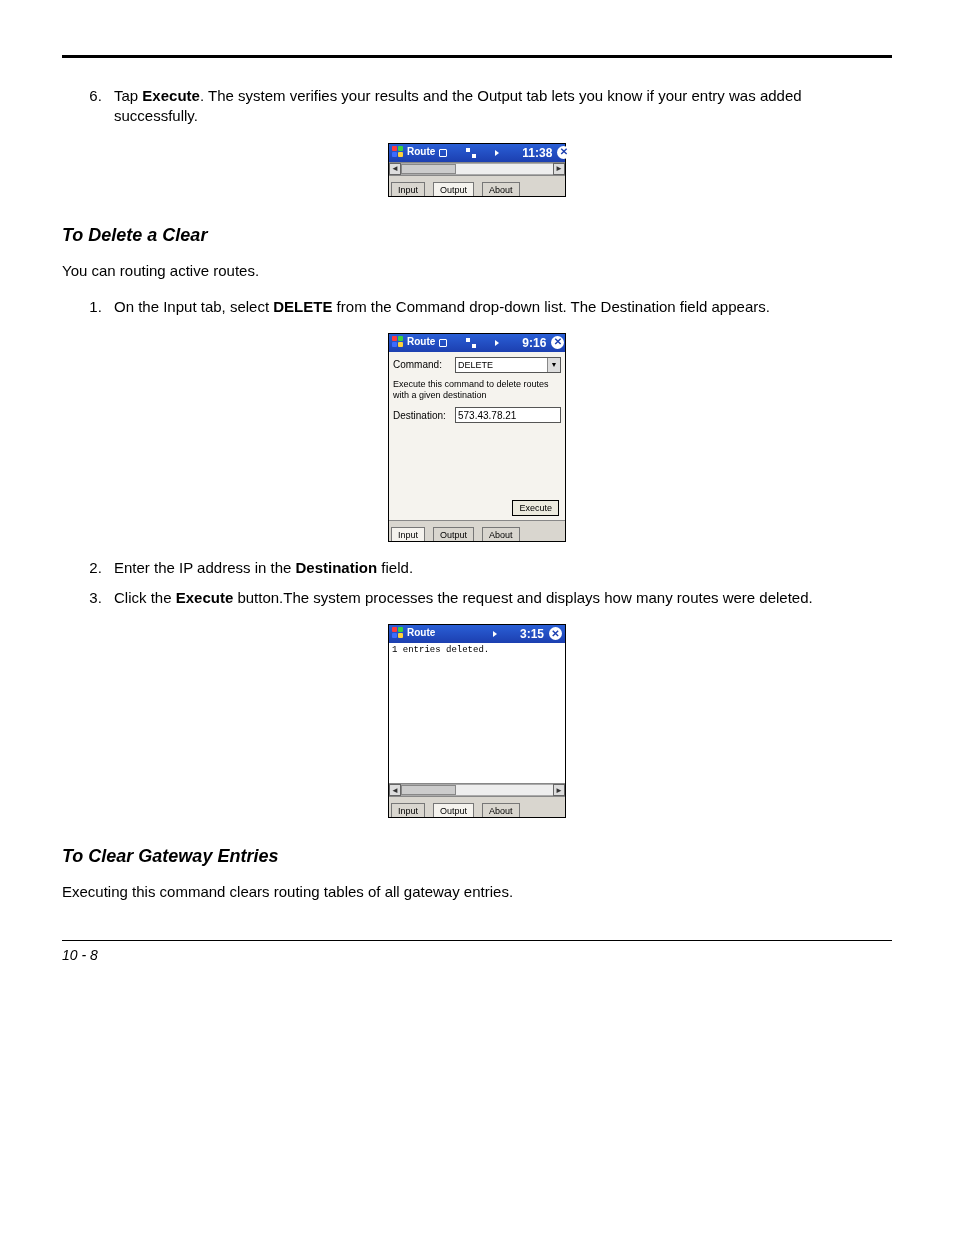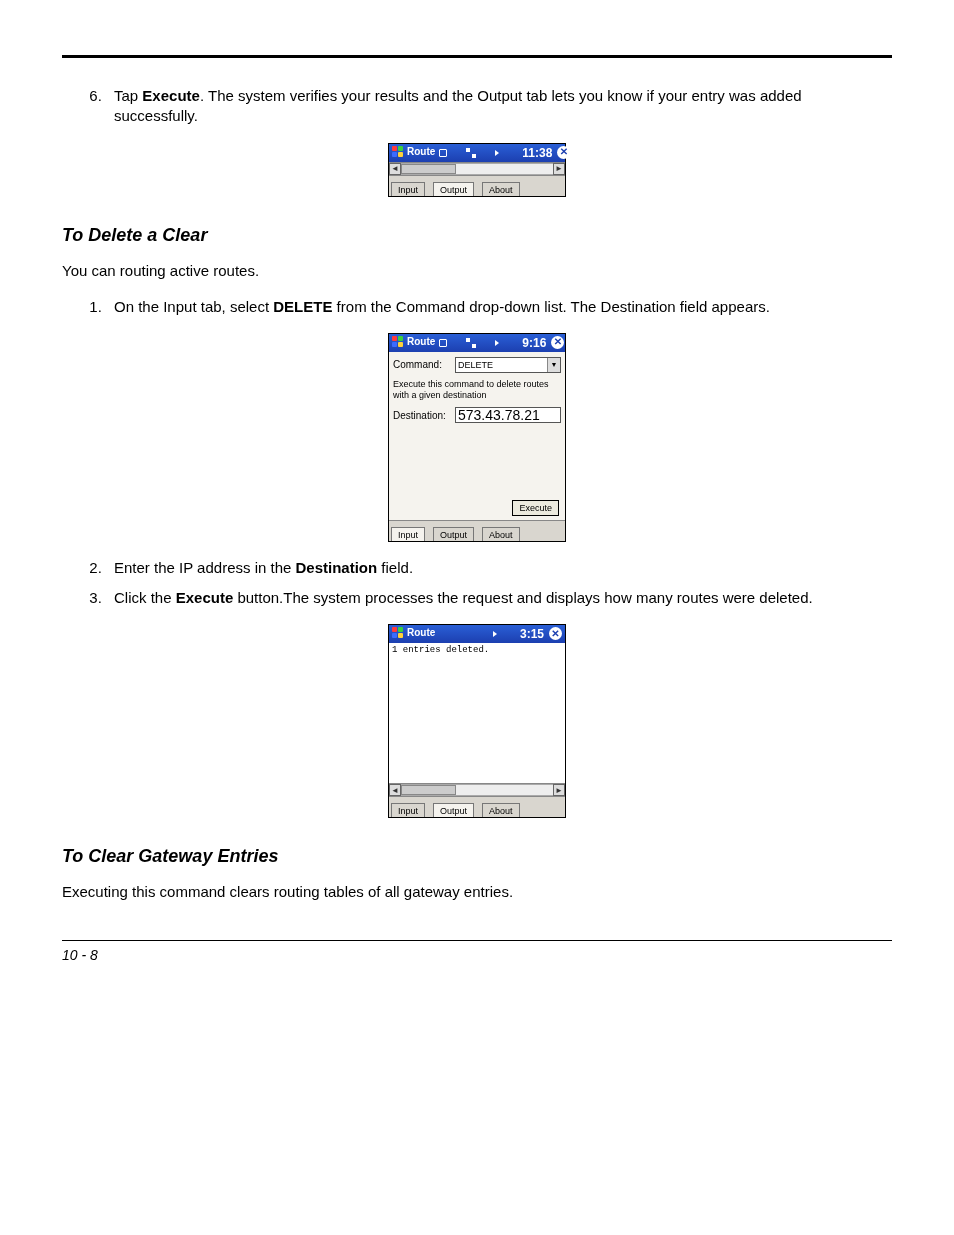--- a/index.html
+++ b/index.html
@@ -143,21 +143,21 @@
     height:14px; align-items:center;
   }
   .combo-text{ flex:1; font-size:9px; padding:0 2px;}
   .combo-arrow{
     width:12px; height:100%; background:#ddd; border-left:1px solid #888;
     display:flex; align-items:center; justify-content:center; font-size:7px;
   }
   .desc-text { font-size:9px; line-height:1.2; margin-bottom:7px;}
   .textinput {
     flex:1; border:1px solid #555; background:#fff; height:14px;
-    font-size:14px; padding:0 2px; display:flex; align-items:center;
+    font-size:10px; padding:0 2px; display:flex; align-items:center;
   }
   .exec-btn-row { margin-top:auto; display:flex; justify-content:flex-end; padding-right:2px;}
   .exec-btn {
     font-size:9px; border:1px solid #000; padding:2px 6px; background:#eceade;
   }
   .footer-line {
     border-top:1px solid #000;
     margin-top: 38px;
     padding-top: 6px;
     font-style: italic;

